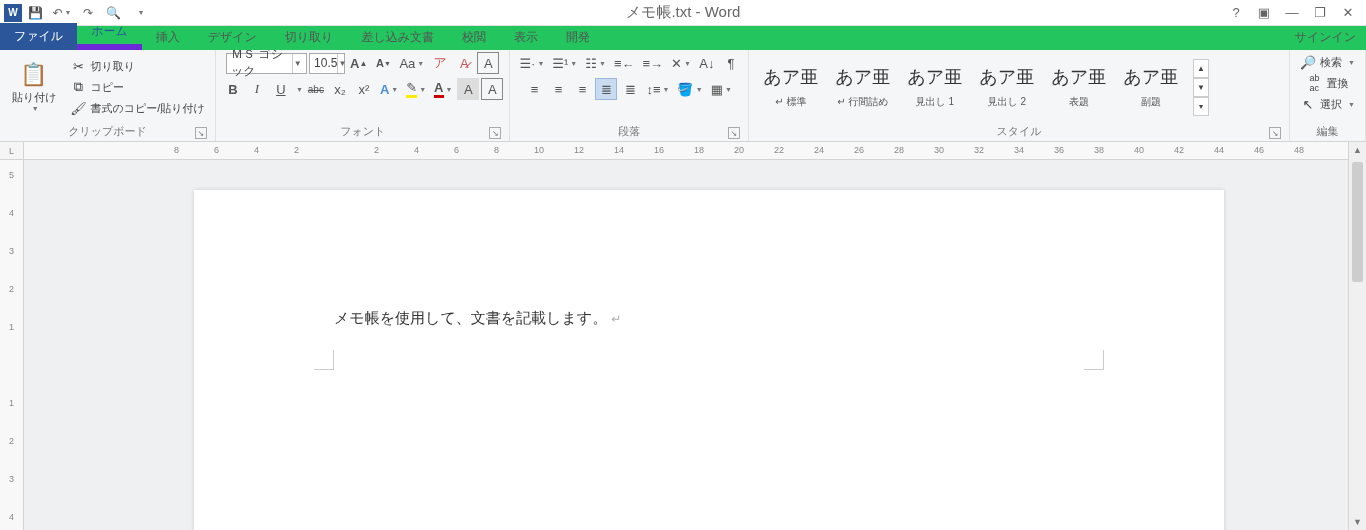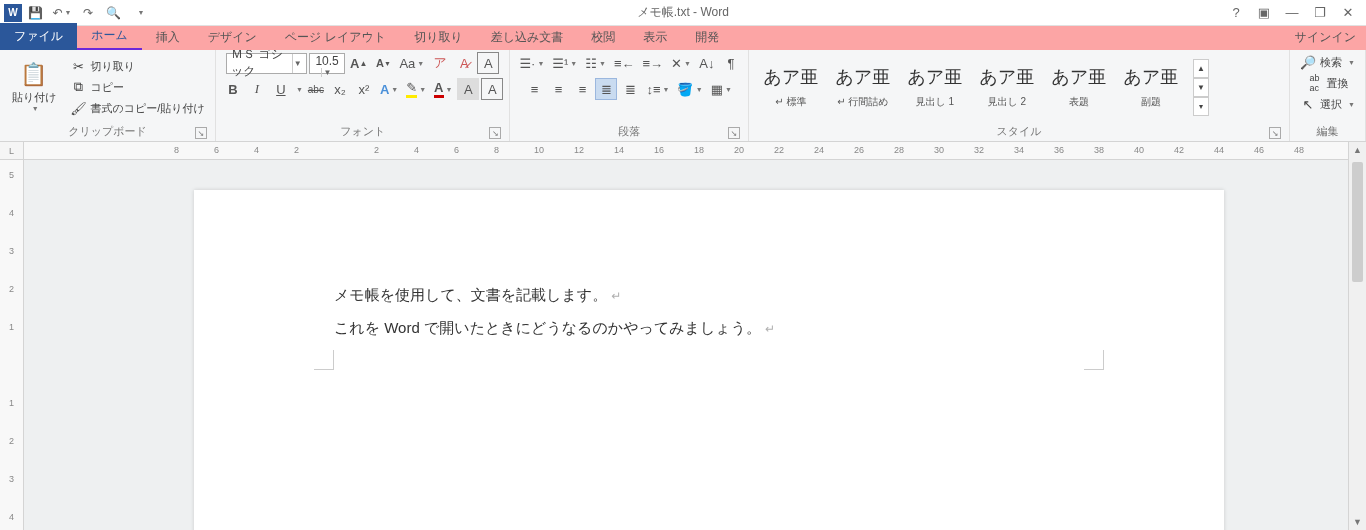--- a/index.html
+++ b/index.html
@@ -3,47 +3,47 @@
 <meta charset="utf-8">
 <style>
 * { margin: 0; padding: 0; box-sizing: border-box; font-family: "Meiryo UI", "Yu Gothic", sans-serif; }
 body { background: #fff; font-size: 12px; color: #444; overflow: hidden; width: 1366px; height: 530px; }
 
 
 .titlebar { height: 26px; background: #fff; display: flex; align-items: center; position: relative; border-bottom: 1px solid #e1e1e1; }
 .titlebar-left { display: flex; align-items: center; gap: 2px; padding-left: 4px; }
 .word-icon { width: 18px; height: 18px; background: #2b579a; color: #fff; font-size: 10px; font-weight: bold; display: flex; align-items: center; justify-content: center; }
 .qat-btn { width: 24px; height: 22px; display: flex; align-items: center; justify-content: center; color: #666; cursor: pointer; }
-.title-center { position: absolute; left: 50%; transform: translateX(-50%); font-size: 12px; color: #666; }
+.title-center { position: absolute; left: 50%; transform: translateX(-50%); font-size: 15px; color: #666; }
 .titlebar-right { margin-left: auto; display: flex; align-items: center; padding-right: 4px; }
 .win-btn { width: 28px; height: 22px; display: flex; align-items: center; justify-content: center; color: #666; cursor: pointer; font-size: 13px; }
 
 
-.tabs { height: 24px; display: flex; align-items: flex-end; background: #fca5a5; position: relative; }
+.tabs { height: 24px; display: flex; align-items: flex-end; background: #22c55e; position: relative; }
 .tab { padding: 4px 14px; font-size: 12px; cursor: pointer; color: #555; }
 .tab.file { background: #2b579a; color: #fff; padding: 5px 14px; }
-.tab.active { color: #2b579a; border-bottom: 2px solid #6d28d9; }
+.tab.active { color: #2b579a; border-bottom: 6px solid #6d28d9; }
 .signin { margin-left: auto; padding: 4px 10px; font-size: 12px; color: #555; cursor: pointer; }
 
 
 .ribbon { height: 92px; background: #f5f6f7; border-bottom: 1px solid #d4d4d4; display: flex; }
 .group { border-right: 1px solid #e1e1e1; display: flex; flex-direction: column; padding: 2px 6px 0; }
 .group-body { flex: 1; display: flex; align-items: center; gap: 4px; }
 .group-label { text-align: center; font-size: 11px; color: #777; padding: 2px 0; position: relative; }
 .launcher { position: absolute; right: 2px; bottom: 2px; width: 12px; height: 12px; border: 1px solid #aaa; font-size: 8px; display: flex; align-items: center; justify-content: center; color: #777; cursor: pointer; }
 
 .big-btn { display: flex; flex-direction: column; align-items: center; padding: 2px 6px; cursor: pointer; }
 .big-btn .ico { font-size: 22px; color: #eab000; }
 .big-btn .lbl { font-size: 11px; margin-top: 2px; }
 .stack { display: flex; flex-direction: column; gap: 1px; }
 .small-btn { display: flex; align-items: center; gap: 4px; padding: 2px 4px; font-size: 11px; cursor: pointer; }
 .ico-sm { width: 16px; height: 16px; display: inline-flex; align-items: center; justify-content: center; font-size: 13px; }
 .font-select { border: 1px solid #ababab; background: #fff; height: 21px; font-size: 12px; padding: 0 4px; display: flex; align-items: center; }
 .font-name { width: 81px; }
-.font-size { width: 36px; flex-direction: column; }
+.font-size { width: 36px; }
 .dd { width: 12px; height: 19px; border-left: 1px solid #ccc; display: flex; align-items: center; justify-content: center; font-size: 8px; color: #666; }
 
 .rib-col { display: flex; flex-direction: column; gap: 4px; }
 .rib-row { display: flex; align-items: center; gap: 2px; }
 .ico-btn { min-width: 22px; height: 22px; display: flex; align-items: center; justify-content: center; cursor: pointer; padding: 0 3px; font-size: 13px; color: #555; position: relative; }
 .ico-btn.sel { background: #c9dbf0; border: 1px solid #9bb7de; }
 .dd-sm { font-size: 7px; margin-left: 2px; color: #777; }
 
 .style-gal { display: flex; align-items: center; }
 .style-item { width: 68px; height: 58px; border: 1px solid transparent; display: flex; flex-direction: column; align-items: center; justify-content: center; cursor: pointer; margin: 0 2px; }
@@ -58,21 +58,21 @@
 .corner { height: 18px; background: #f5f5f5; border-bottom: 1px solid #d4d4d4; border-right: 1px solid #d4d4d4; font-size: 9px; display:flex; align-items:center; justify-content:center; color:#888;}
 .vruler { flex: 1; background: #f8f8f8; border-right: 1px solid #d4d4d4; position: relative; }
 .vruler .tick { position: absolute; left: 0; right: 0; text-align: center; font-size: 9px; color: #888; }
 
 .main { flex: 1; display: flex; flex-direction: column; position: relative; }
 .hruler { height: 18px; background: #f8f8f8; border-bottom: 1px solid #d4d4d4; position: relative; font-size: 9px; color: #888; overflow: hidden;}
 .hruler .tick { position: absolute; top: 3px; }
 
 .canvas { flex: 1; overflow: auto; position: relative; }
 .page { position: absolute; left: 170px; top: 30px; width: 1030px; min-height: 800px; background: #fff; box-shadow: 0 0 4px rgba(0,0,0,.15); }
-.page-content { padding: 88px 140px 0 140px; font-family: "MS Gothic", monospace; font-size: 15px; line-height: 2.2; color: #333;}
+.page-content { padding: 111px 140px 0 140px; font-family: "MS Gothic", monospace; font-size: 15px; line-height: 2.2; color: #333;}
 .para::after { content: "↵"; color: #b0b0b0; margin-left: 4px; font-size: 12px; }
 .crop { position: absolute; border-color: #ccc; }
 
 .vscroll { width: 18px; background: #f0f0f0; border-left: 1px solid #d4d4d4; position: relative; }
 .vscroll .thumb { position: absolute; top: 20px; left: 3px; right: 3px; height: 120px; background: #cdcdcd; border-radius: 2px; }
 .vscroll .arr { height: 16px; display: flex; align-items: center; justify-content: center; font-size: 9px; color: #777; }
 </style>
 </head>
 <body>
 
@@ -104,21 +104,20 @@
     <div class="win-btn">❐</div>
     <div class="win-btn">✕</div>
   </div>
 </div>
 
 <div class="tabs">
   <div class="tab file">ファイル</div>
   <div class="tab active">ホーム</div>
   <div class="tab">挿入</div>
   <div class="tab">デザイン</div>
-  <div class="tab">ページ レイアウト</div>
   <div class="tab">切り取り</div>
   <div class="tab">差し込み文書</div>
   <div class="tab">校閲</div>
   <div class="tab">表示</div>
   <div class="tab">開発</div>
   <div class="signin">サインイン</div>
 </div>
 
 <div class="ribbon">
 
@@ -320,21 +319,20 @@
         <span class="tick" style="left: 1190px;">44</span>
         <span class="tick" style="left: 1230px;">46</span>
         <span class="tick" style="left: 1270px;">48</span>
       </div>
     <div class="canvas">
       <div class="page">
         <div class="crop" style="top:160px;left:120px;width:20px;height:20px;border-left:1px solid #ccc;border-top:1px solid #ccc;transform:rotate(180deg);"></div>
         <div class="crop" style="top:160px;right:120px;width:20px;height:20px;border-right:1px solid #ccc;border-top:1px solid #ccc;transform:scaleX(-1) rotate(180deg);"></div>
         <div class="page-content">
           <div class="para">メモ帳を使用して、文書を記載します。</div>
-          <div class="para">これを Word で開いたときにどうなるのかやってみましょう。</div>
         </div>
       </div>
     </div>
   </div>
   <div class="vscroll">
     <div class="arr">▲</div>
     <div class="thumb"></div>
     <div class="arr" style="position:absolute;bottom:0;left:0;right:0;">▼</div>
   </div>
 </div>

